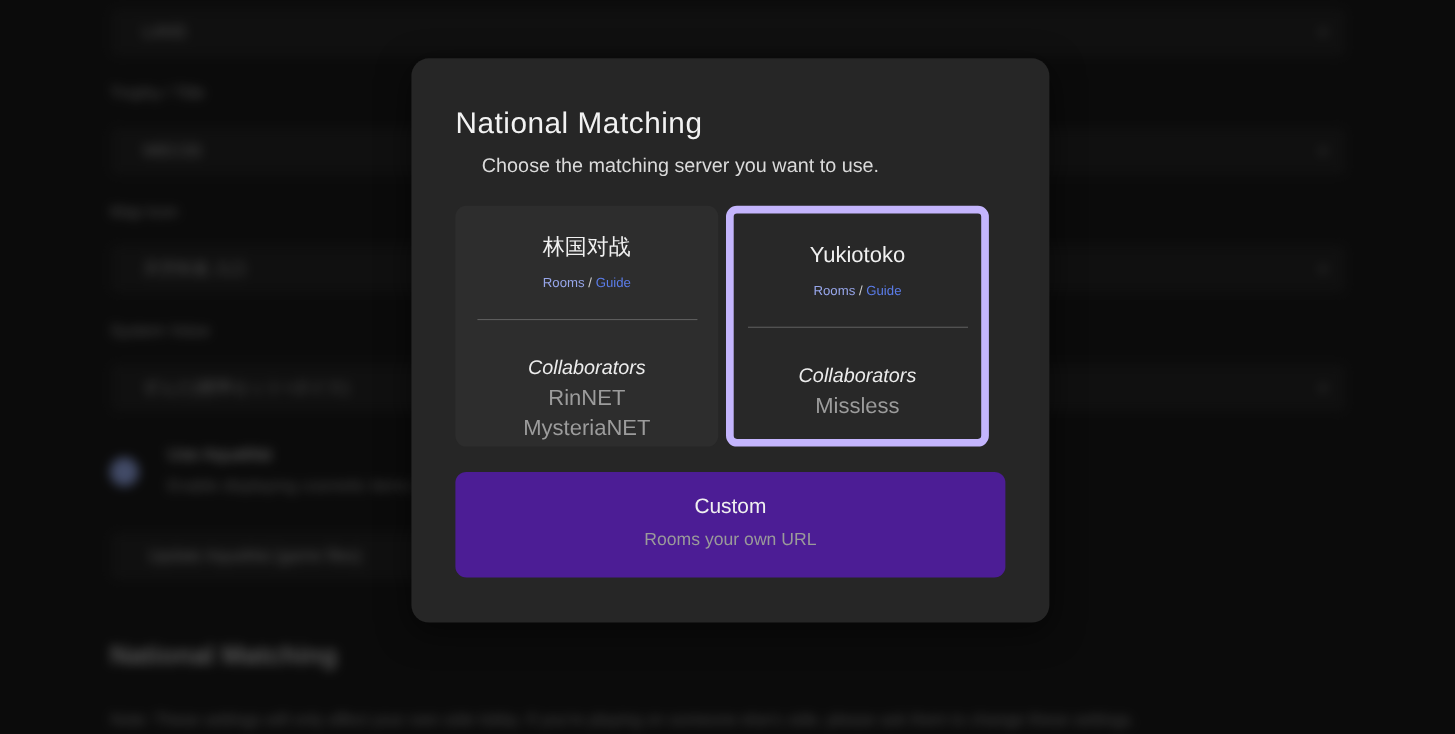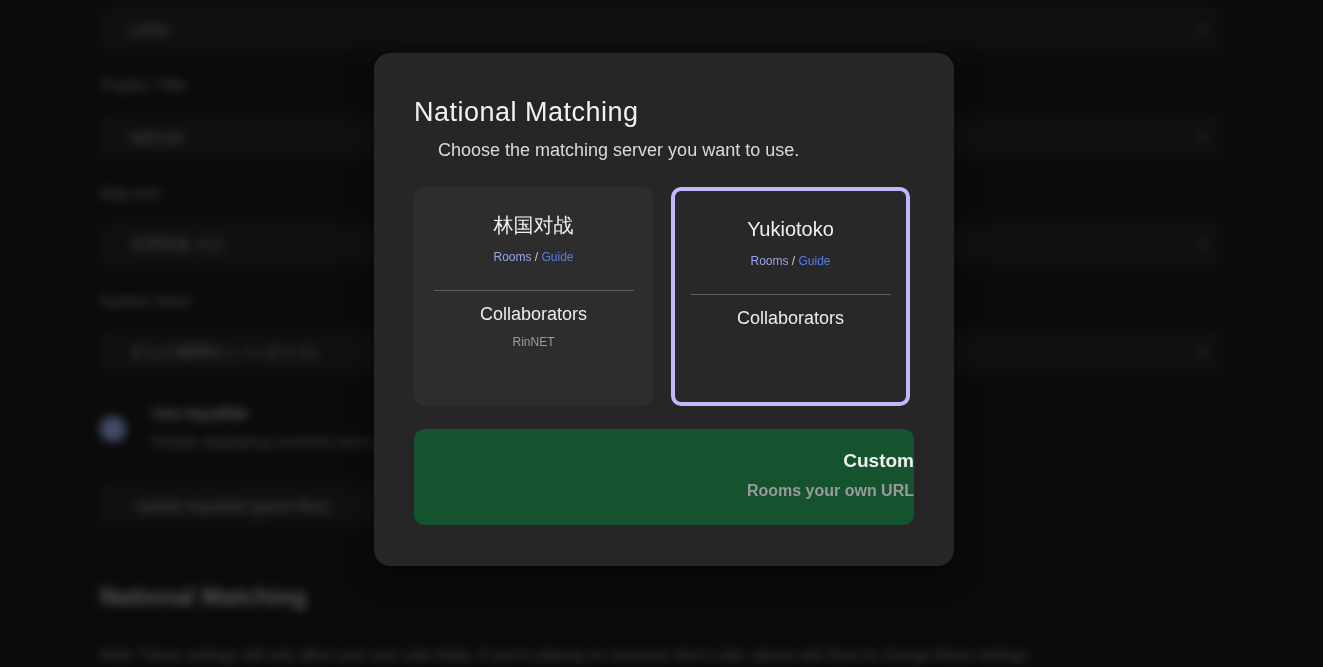--- a/index.html
+++ b/index.html
@@ -23,34 +23,34 @@
               padding:0 0 0 35px;white-space:nowrap;}
   .section-h{position:absolute;left:100px;top:583px;font-size:24px;font-weight:bold;color:#b5b5b5;}
   .note{position:absolute;left:100px;top:646px;width:1130px;font-size:15px;color:#8f8f8f;white-space:nowrap;}
 
   
   .scrim{position:absolute;inset:0;background:rgba(0,0,0,0.52);}
   .modal{position:absolute;left:374px;top:53px;width:580px;height:513px;background:#262626;
          border-radius:16px;padding:44px 40px 40px 40px;box-shadow:0 8px 30px rgba(0,0,0,.5);}
   .m-title{font-size:27px;color:#f2f2f2;font-weight:500;letter-spacing:.5px;}
   .m-sub{font-size:18px;color:#dadada;margin-top:12px;margin-left:24px;}
-  .cards{display:flex;gap:18px;margin-top:26px;}
+  .cards{display:flex;gap:7px;margin-top:26px;}
   .server-card{width:239px;height:219px;border-radius:10px;background:#2d2d2d;text-align:center;
                padding-top:24px;cursor:pointer;}
-  .server-card.selected{background:#282828;border:4px solid #c4b5fd;}
+  .server-card.selected{background:#282828;border:7px solid #c4b5fd;}
   .s-name{font-size:20px;color:#f0f0f0;line-height:28px;}
   .s-links{font-size:12px;margin-top:6px;line-height:24px;}
   .link-rooms{color:#97a6ea;cursor:pointer;}
   .link-sep{color:#cfcfcf;}
   .link-guide{color:#5b7ce8;cursor:pointer;}
   .s-divider{width:200px;border:none;border-top:1px solid #5c5c5c;margin:21px auto 0 auto;}
-  .s-collab-h{font-size:18px;color:#ececec;margin-top:13px;}
-  .s-collab{font-size:12px;color:#9c9c9c;line-height:27px;margin-top:4px;}
-  .custom-card{margin-top:23px;width:500px;height:96px;border-radius:10px;background:#14532d;
-               text-align:right;padding-top:21px;cursor:pointer;font-weight:bold;}
+  .s-collab-h{font-size:18px;color:#ececec;margin-top:33px;font-style:italic;}
+  .s-collab{font-size:20px;color:#9c9c9c;line-height:27px;margin-top:4px;}
+  .custom-card{margin-top:23px;width:500px;height:96px;border-radius:10px;background:#4c1d95;
+               text-align:center;padding-top:21px;cursor:pointer;}
   .c-title{font-size:19px;color:#f0f0f0;}
   .c-sub{font-size:16px;color:#9a9a9a;margin-top:10px;}
 </style>
 </head>
 <body>
 
 <div class="stage">
 
   <div class="bg-layer">
 
@@ -101,30 +101,34 @@
 
       <div class="server-card">
         <div class="s-name">林国对战</div>
         <div class="s-links">
           <span class="link-rooms">Rooms</span><span class="link-sep"> / </span><span class="link-guide">Guide</span>
         </div>
         <hr class="s-divider">
         <div class="s-collab-h">Collaborators</div>
         <div class="s-collab">
           <div>RinNET</div>
+          <div>MysteriaNET</div>
         </div>
       </div>
 
       <div class="server-card selected">
         <div class="s-name">Yukiotoko</div>
         <div class="s-links">
           <span class="link-rooms">Rooms</span><span class="link-sep"> / </span><span class="link-guide">Guide</span>
         </div>
         <hr class="s-divider">
         <div class="s-collab-h">Collaborators</div>
+        <div class="s-collab">
+          <div>Missless</div>
+        </div>
       </div>
 
     </div>
 
     <div class="custom-card">
       <div class="c-title">Custom</div>
       <div class="c-sub">Rooms your own URL</div>
     </div>
   </div>
 

